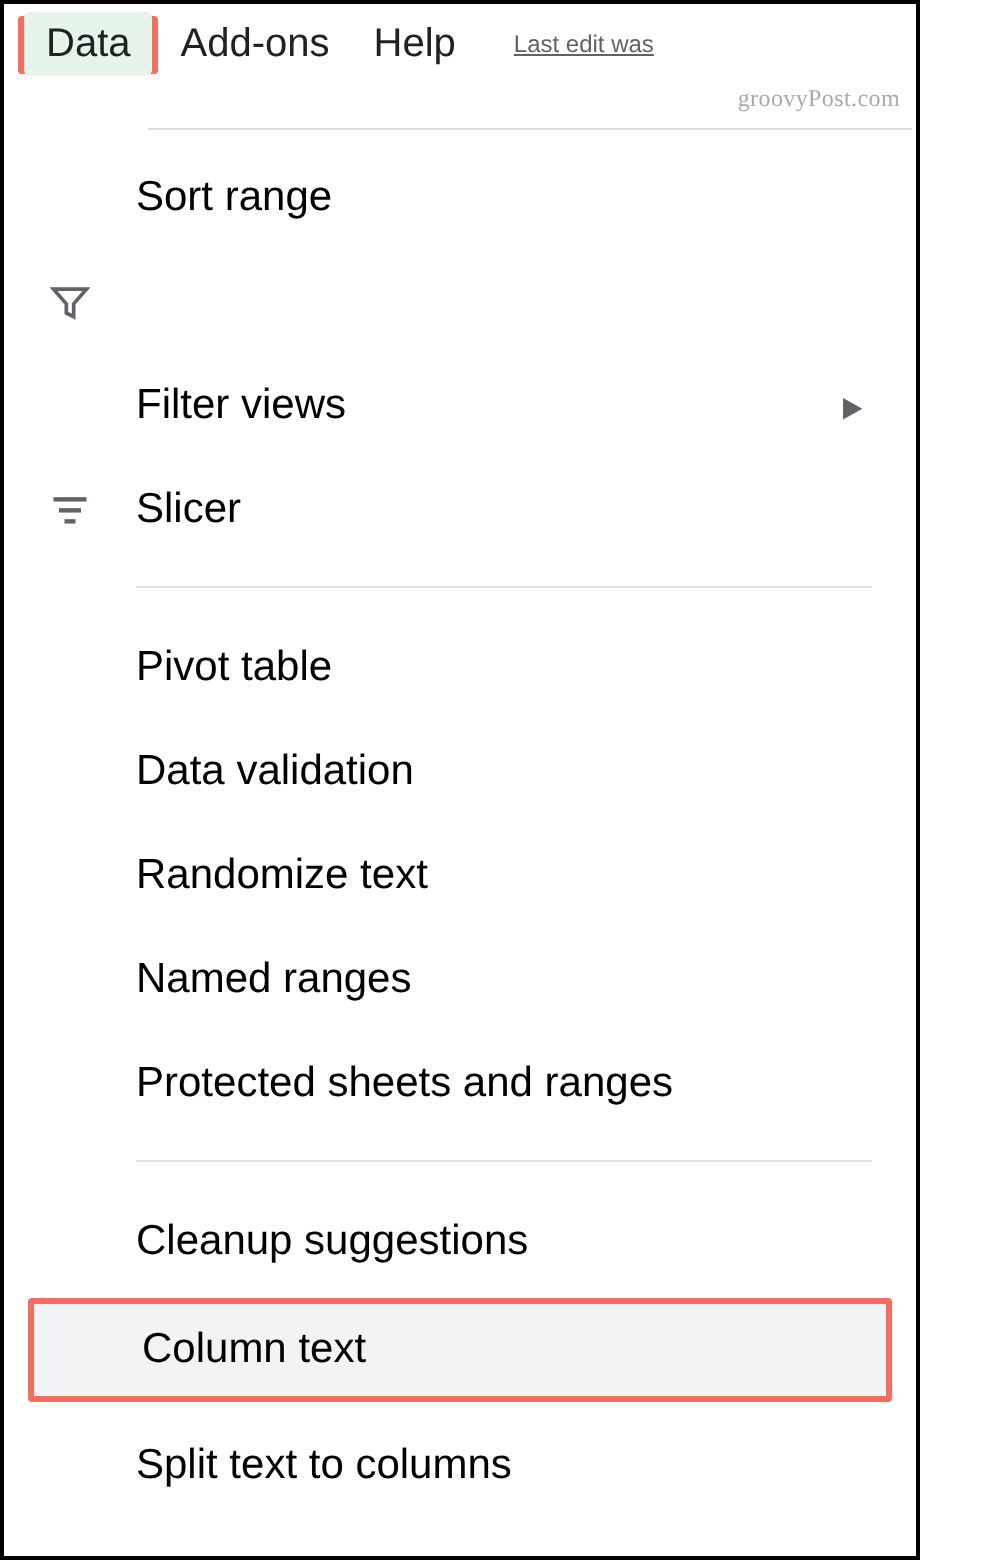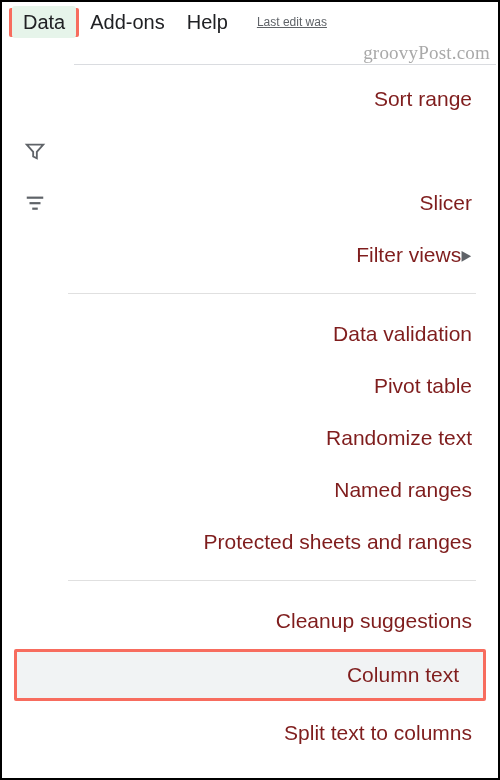--- a/index.html
+++ b/index.html
@@ -9,26 +9,25 @@
     }
     body {
       font-family: Arial, "Helvetica Neue", Helvetica, sans-serif;
       width: 500px;
       height: 780px;
       background: #fff;
       position: relative;
       overflow: hidden;
     }
     .outer-border {
-      width: 500px;
+      width: 460px;
       height: 780px;
       border: 2px solid #000;
       position: relative;
       background: #fff;
-      text-align: right;
     }
     .menubar {
       display: flex;
       align-items: center;
       height: 40px;
       padding: 0 4px;
       font-size: 20px;
       color: #202124;
       white-space: nowrap;
       overflow: hidden;
@@ -53,21 +52,21 @@
       margin-left: 18px;
       color: #5f6368;
       text-decoration: underline;
       font-size: 12px;
     }
     .watermark {
       position: absolute;
       top: 40px;
       right: 8px;
       color: #a9a9a9;
-      font-size: 19px;
+      font-size: 12px;
       font-family: Georgia, serif;
       letter-spacing: 0.2px;
     }
     .dropdown {
       position: absolute;
       top: 62px;
       left: 2px;
       right: 2px;
       bottom: 2px;
       background: #fff;
@@ -90,21 +89,21 @@
     }
     .menu-icon-col {
       width: 44px;
       display: flex;
       align-items: center;
       justify-content: flex-start;
       flex-shrink: 0;
     }
     .menu-label {
       font-size: 21px;
-      color: #7f1d1d;
+      color: #000000;
       flex: 1;
     }
     .submenu-arrow {
       color: #5f6368;
       font-size: 14px;
       transform: scaleX(0.9);
     }
     .menu-separator {
       height: 1px;
       background: #e0e0e0;
@@ -153,46 +152,46 @@
 
     <div class="menu-row">
       <span class="menu-icon-col">
         <svg class="icon" viewBox="0 0 24 24" fill="none" stroke="#5f6368" stroke-width="2">
           <path d="M3 5 L21 5 L14 13 L14 20 L10 18 L10 13 Z"></path>
         </svg>
       </span>
     </div>
 
     <div class="menu-row">
+      <span class="menu-icon-col"></span>
+      <span class="menu-label">Filter views</span>
+      <span class="submenu-arrow">▶</span>
+    </div>
+
+    <div class="menu-row">
       <span class="menu-icon-col">
         <svg class="icon" viewBox="0 0 24 24" fill="#5f6368">
           <rect x="3" y="5" width="18" height="2.4"></rect>
           <rect x="6" y="11" width="12" height="2.4"></rect>
           <rect x="9" y="17" width="6" height="2.4"></rect>
         </svg>
       </span>
       <span class="menu-label">Slicer</span>
     </div>
 
-    <div class="menu-row">
-      <span class="menu-icon-col"></span>
-      <span class="menu-label">Filter views</span>
-      <span class="submenu-arrow">▶</span>
-    </div>
-
     <div class="menu-separator"></div>
 
     <div class="menu-row">
       <span class="menu-icon-col"></span>
+      <span class="menu-label">Pivot table</span>
+    </div>
+
+    <div class="menu-row">
+      <span class="menu-icon-col"></span>
       <span class="menu-label">Data validation</span>
-    </div>
-
-    <div class="menu-row">
-      <span class="menu-icon-col"></span>
-      <span class="menu-label">Pivot table</span>
     </div>
 
     <div class="menu-row">
       <span class="menu-icon-col"></span>
       <span class="menu-label">Randomize text</span>
     </div>
 
     <div class="menu-row">
       <span class="menu-icon-col"></span>
       <span class="menu-label">Named ranges</span>

